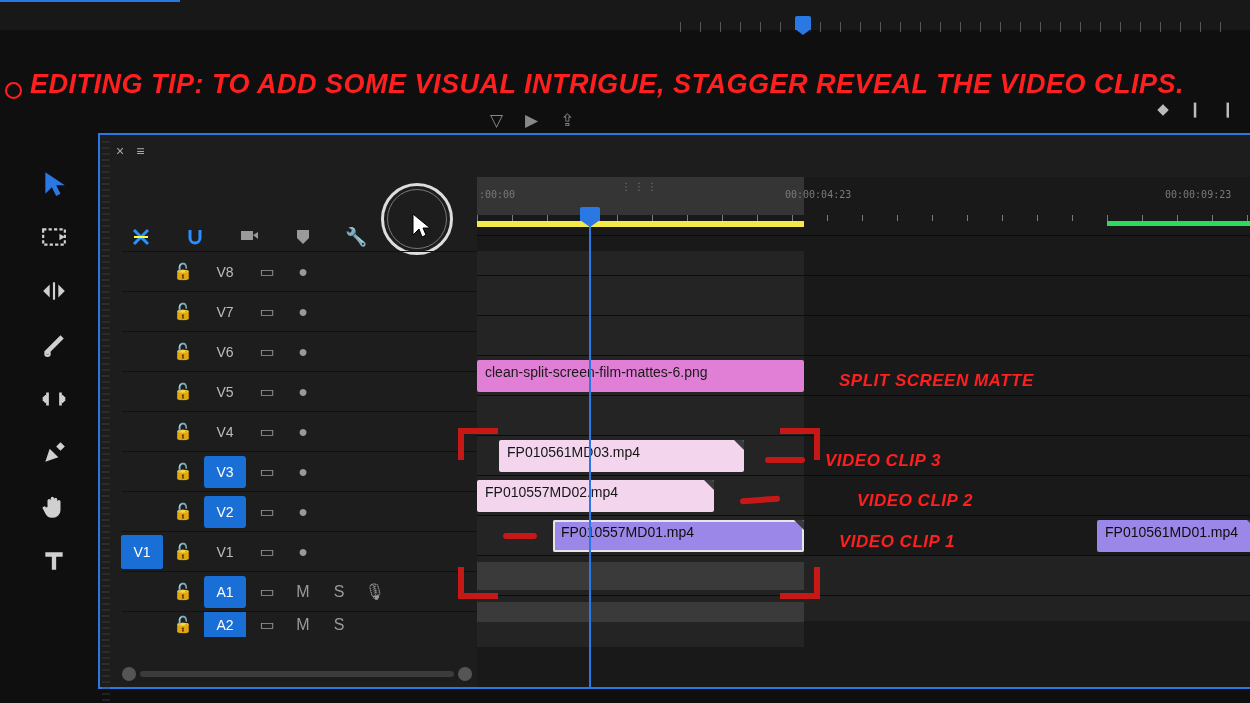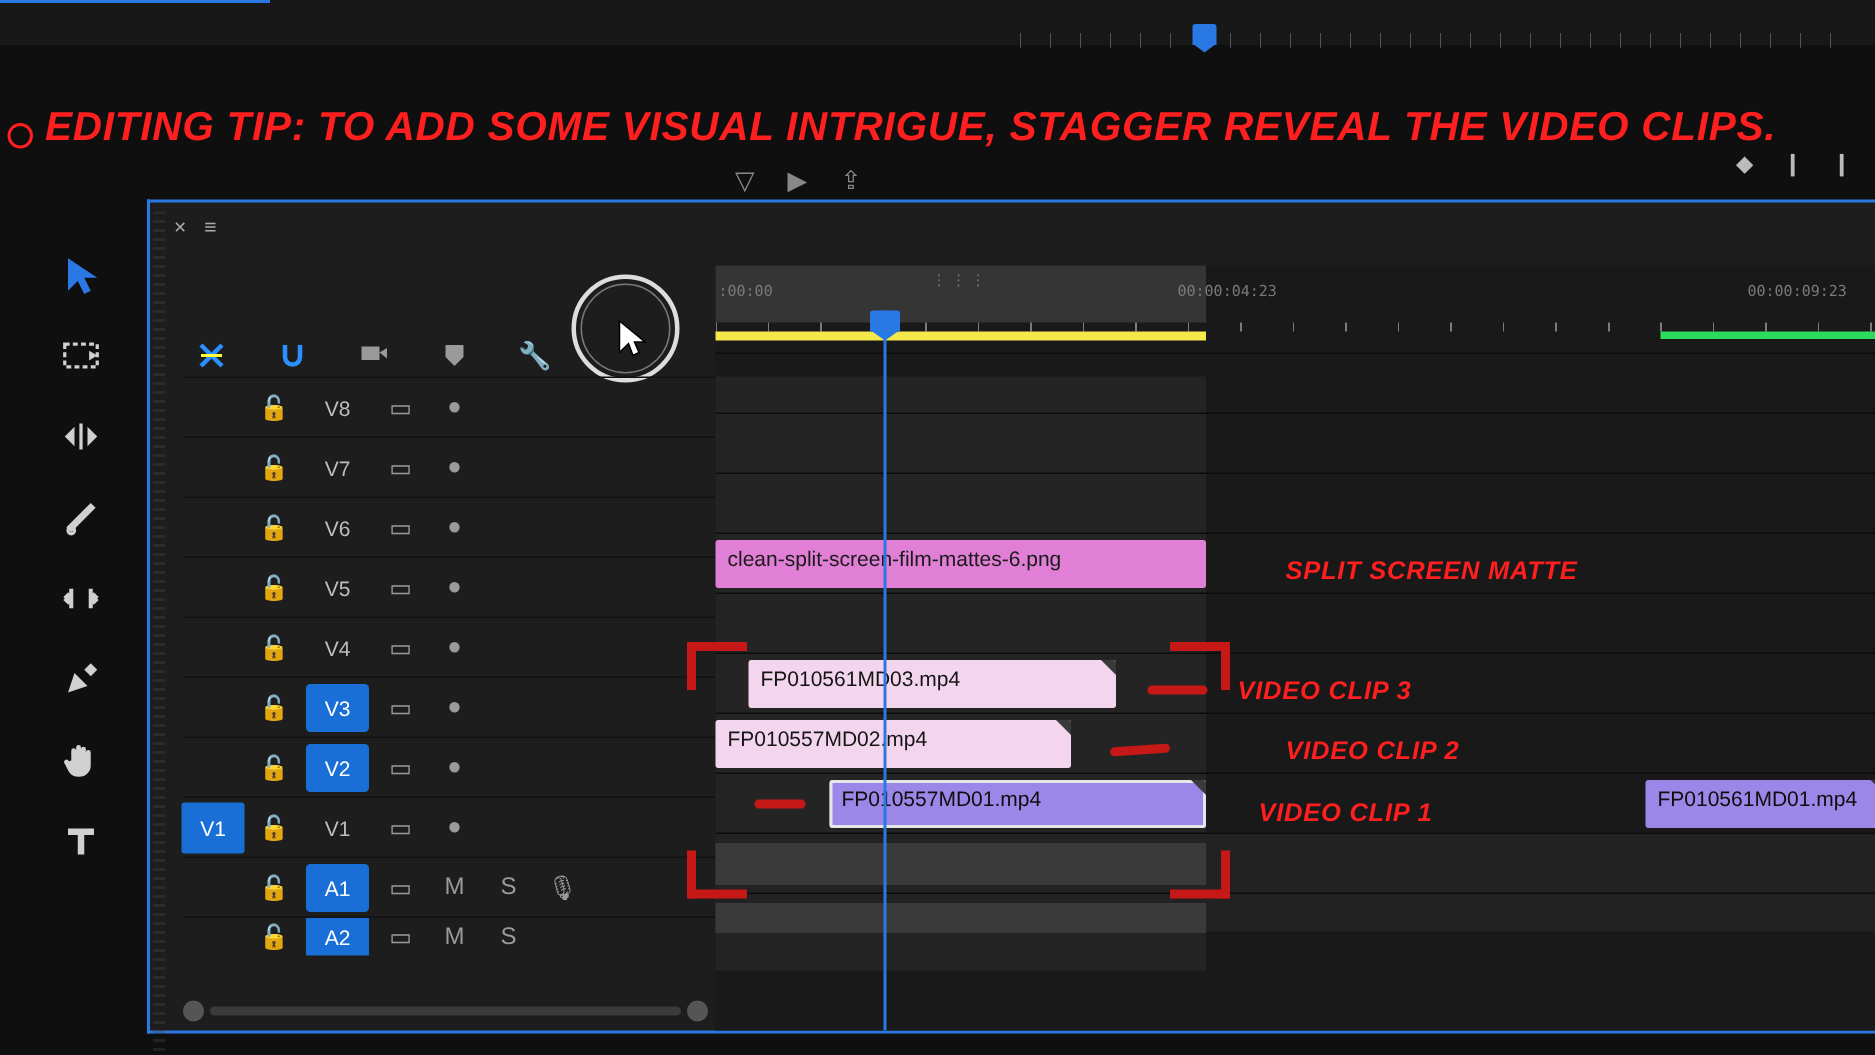--- a/index.html
+++ b/index.html
@@ -351,21 +351,21 @@
         </div>
     </div>
   </div>
 
   <div class="zoom">
     <div class="knob"></div>
     <div class="bar"></div>
     <div class="knob"></div>
   </div>
 
-  <div class="ann" style="left:757px; top:236px">Split Screen Matte</div>
+  <div class="ann" style="left:739px; top:236px">Split Screen Matte</div>
   <div class="ann" style="left:725px; top:316px">Video Clip 3</div>
   <div class="ann" style="left:757px; top:356px">Video Clip 2</div>
   <div class="ann" style="left:739px; top:397px">Video Clip 1</div>
 
   <div class="bracket br-tl" style="left:358px; top:293px"></div>
   <div class="bracket br-tr" style="left:680px; top:293px"></div>
   <div class="bracket br-bl" style="left:358px; top:432px"></div>
   <div class="bracket br-br" style="left:680px; top:432px"></div>
   <div class="dash" style="left:665px; top:322px"></div>
   <div class="dash" style="left:640px; top:362px; transform:rotate(-4deg)"></div>

